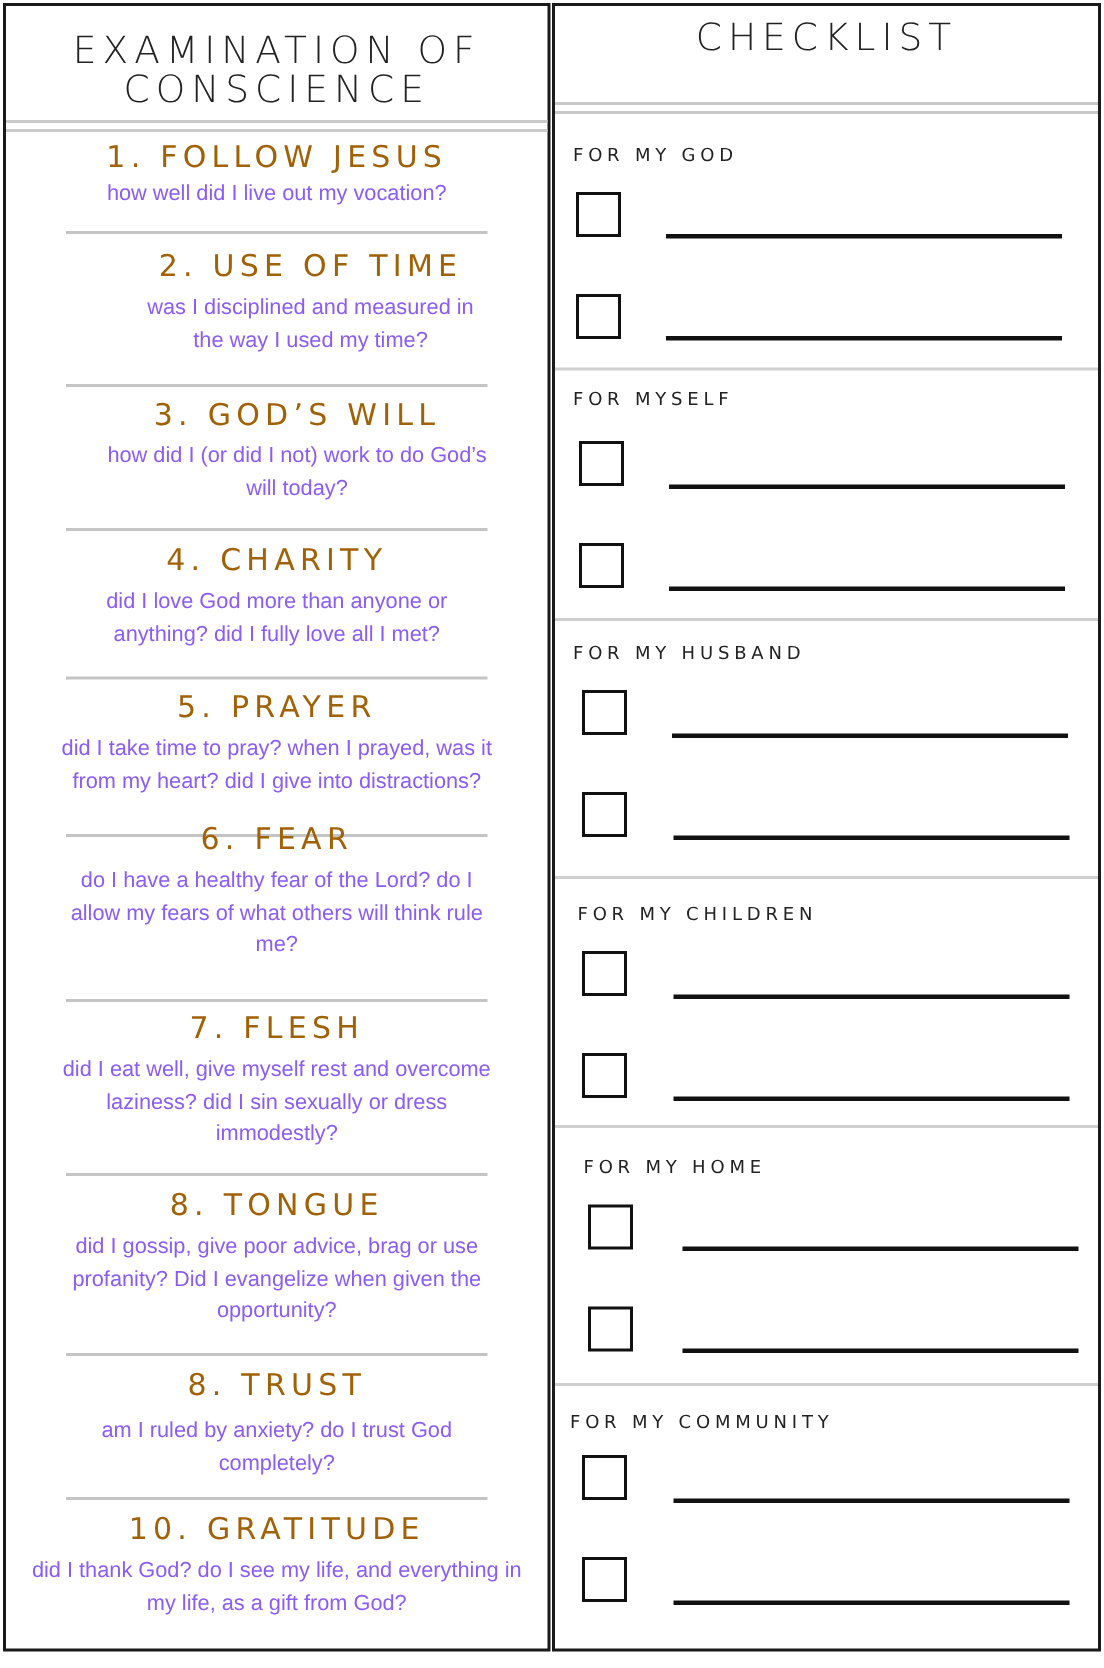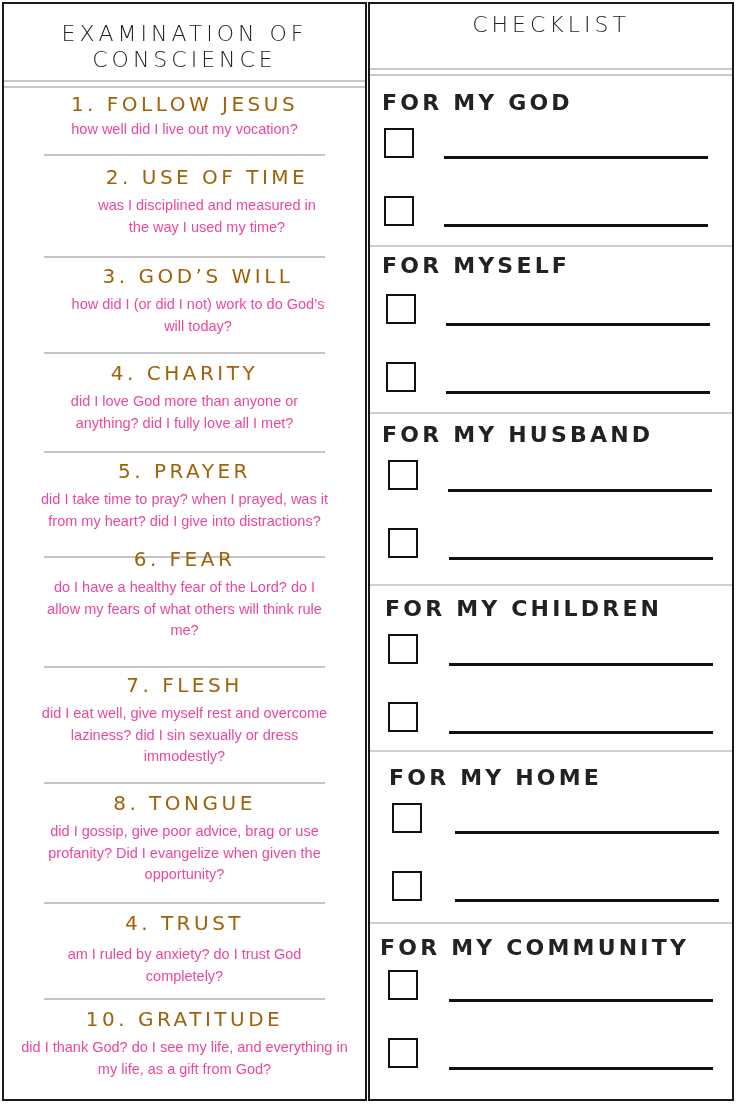--- a/index.html
+++ b/index.html
@@ -15,21 +15,21 @@
     }
     #left-panel { left: 2px; width: 365px; }
     #right-panel { left: 368px; width: 366px; }
 
     .panel-title {
       position: absolute;
       left: 0; right: 0;
       text-align: center;
       font-family: "DejaVu Sans", sans-serif;
       font-weight: 300;
-      font-size: 22px;
+      font-size: 25px;
       letter-spacing: 4px;
       line-height: 26px;
       color: #222;
     }
     .double-rule {
       position: absolute;
       left: 0; right: 0;
       height: 8px;
       border-top: 2px solid #c9c9c9;
       border-bottom: 2px solid #c9c9c9;
@@ -46,21 +46,21 @@
       font-size: 20px;
       letter-spacing: 3.5px;
       color: #a16207;
       line-height: 24px;
       font-weight: 400;
     }
     .exam-question {
       font-family: "Liberation Sans", sans-serif;
       font-size: 14.5px;
       line-height: 21.5px;
-      color: #ec4899;
+      color: #8b5cf6;
       padding: 0 22px;
       margin-top: 6px;
     }
     .exam-rule {
       position: absolute;
       left: 40px; right: 40px;
       height: 2px;
       background: #c4c4c4;
     }
 
@@ -71,25 +71,25 @@
     }
     .section-rule {
       position: absolute;
       left: 0; right: 0;
       height: 2px;
       background: #cfcfcf;
     }
     .section-title {
       position: absolute;
       font-family: "DejaVu Sans", sans-serif;
-      font-size: 22px;
+      font-size: 12px;
       letter-spacing: 3.2px;
       color: #222;
       line-height: 22px;
-      font-weight: 700;
+      font-weight: 400;
       text-align: center;
     }
     .check-row {
       position: absolute;
       left: 0; right: 0;
       height: 32px;
     }
     .checkbox {
       position: absolute;
       width: 30px; height: 30px;
@@ -156,21 +156,21 @@
   </div>
   <div class="exam-rule" style="top:778px;"></div>
 
   <div class="exam-item" style="top:787px;">
     <div class="exam-heading">8. TONGUE</div>
     <div class="exam-question" style="padding:0 40px;">did I gossip, give poor advice, brag or use profanity?  Did I evangelize when given the opportunity?</div>
   </div>
   <div class="exam-rule" style="top:898px;"></div>
 
   <div class="exam-item" style="top:907px;">
-    <div class="exam-heading">4. TRUST</div>
+    <div class="exam-heading">8. TRUST</div>
     <div class="exam-question" style="padding:0 44px; margin-top:9px;">am I ruled by anxiety?  do I trust God completely?</div>
   </div>
   <div class="exam-rule" style="top:994px;"></div>
 
   <div class="exam-item" style="top:1003px;">
     <div class="exam-heading">10. GRATITUDE</div>
     <div class="exam-question" style="padding:0 8px;">did I thank God?  do I see my life, and everything in my life, as a gift from God?</div>
   </div>
 </div>
 

